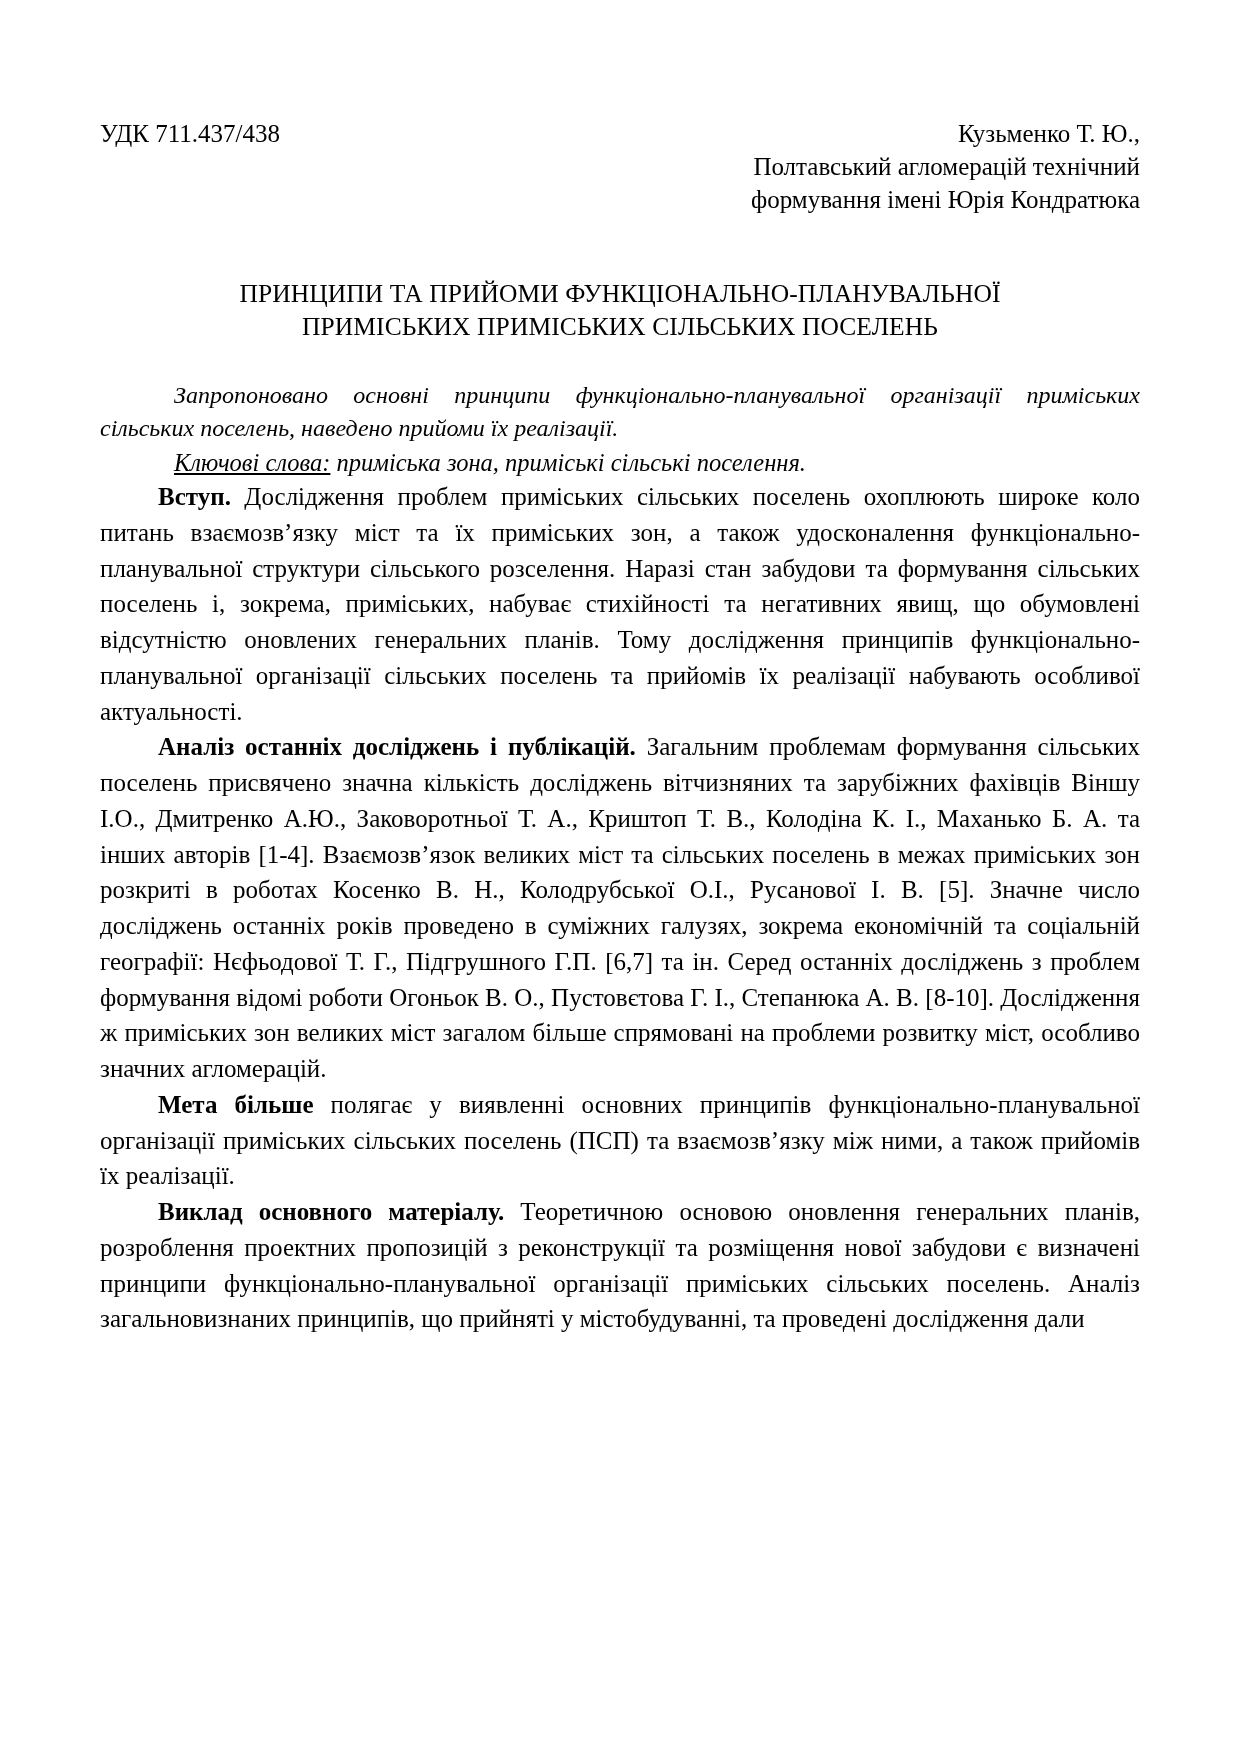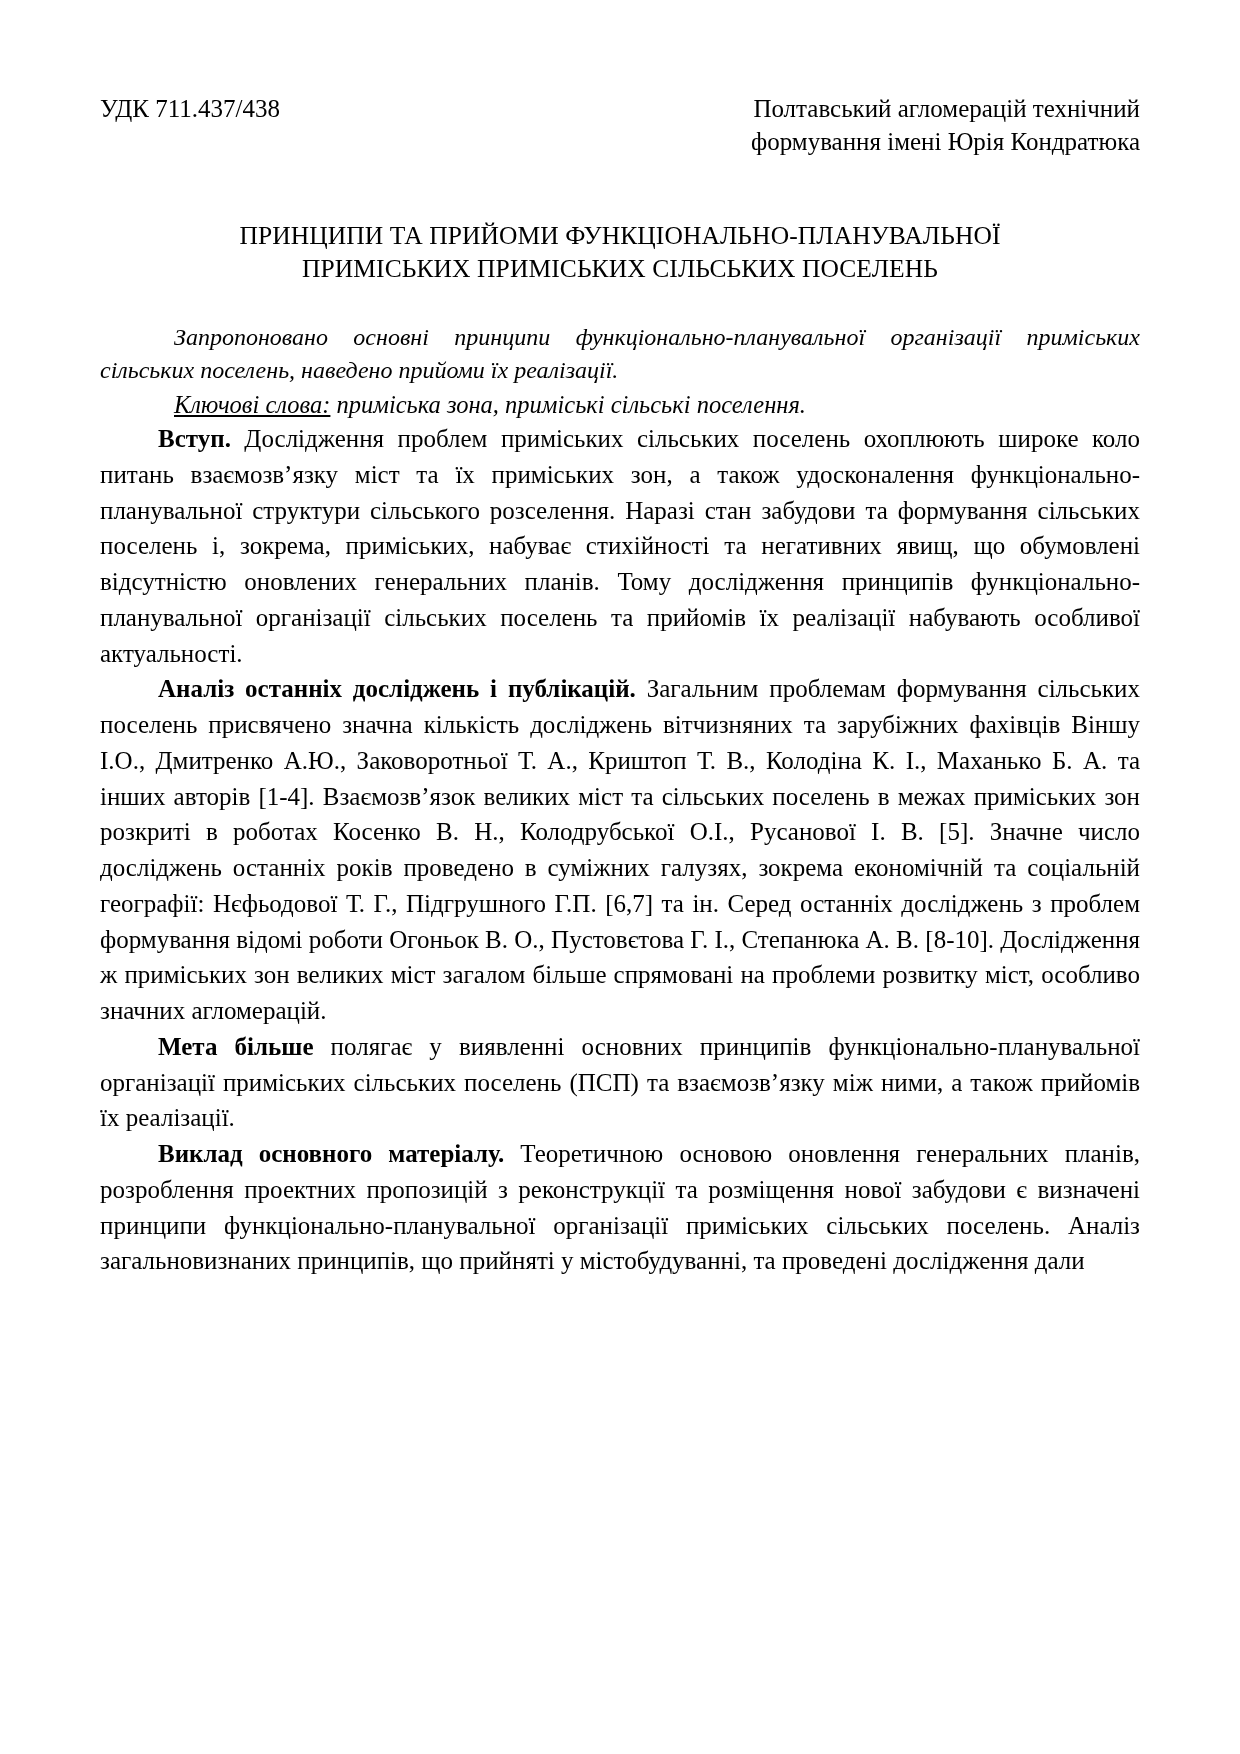--- a/index.html
+++ b/index.html
@@ -6,21 +6,21 @@
     margin: 0;
     padding: 0;
     background: #ffffff;
   }
   .page {
     position: relative;
     width: 1240px;
     height: 1754px;
     background: #ffffff;
     box-sizing: border-box;
-    padding: 92px 100px 40px 100px;
+    padding: 117px 100px 40px 100px;
     font-family: "Liberation Serif", "DejaVu Serif", serif;
     color: #000000;
     overflow: hidden;
   }
 
   
   .header {
     display: flex;
     align-items: flex-start;
     justify-content: space-between;
@@ -84,20 +84,21 @@
   .para b { font-weight: bold; }
 </style>
 </head>
 <body>
 
 <div class="page">
 
   <div class="header">
     <div class="udk">УДК 711.437/438</div>
     <div class="affil">
+      <div>Кузьменко Т. Ю.,</div>
       <div>Полтавський агломерацій технічний</div>
       <div>формування імені Юрія Кондратюка</div>
     </div>
   </div>
 
   <div class="title">
     <span>ПРИНЦИПИ ТА ПРИЙОМИ ФУНКЦІОНАЛЬНО-ПЛАНУВАЛЬНОЇ</span>
     <span class="l2">ПРИМІСЬКИХ ПРИМІСЬКИХ СІЛЬСЬКИХ ПОСЕЛЕНЬ</span>
   </div>
 

